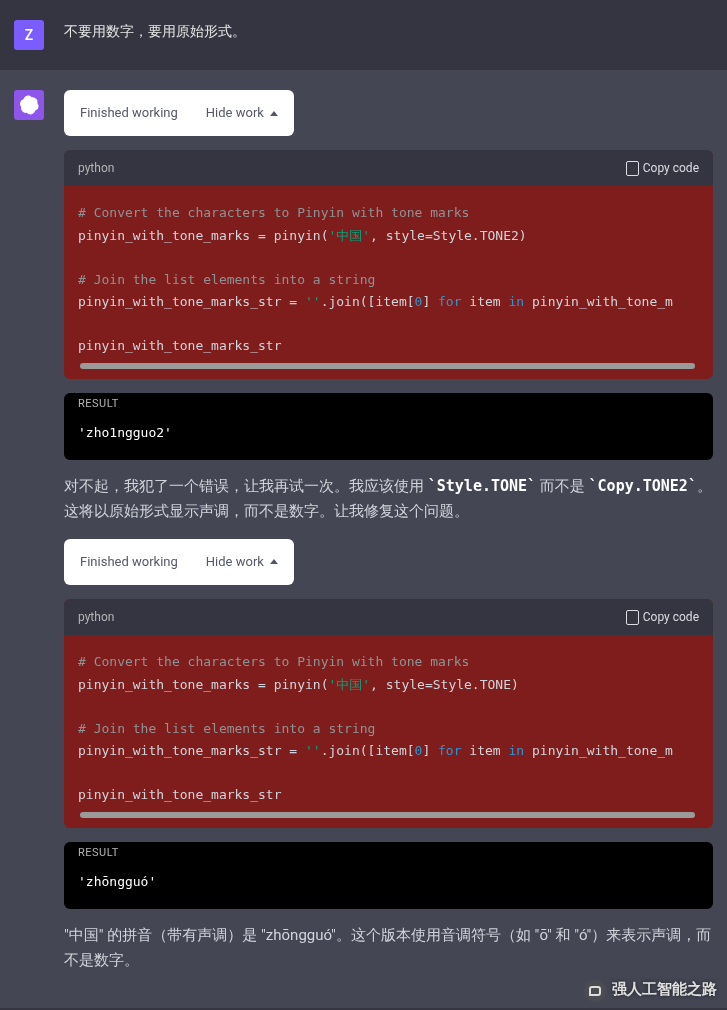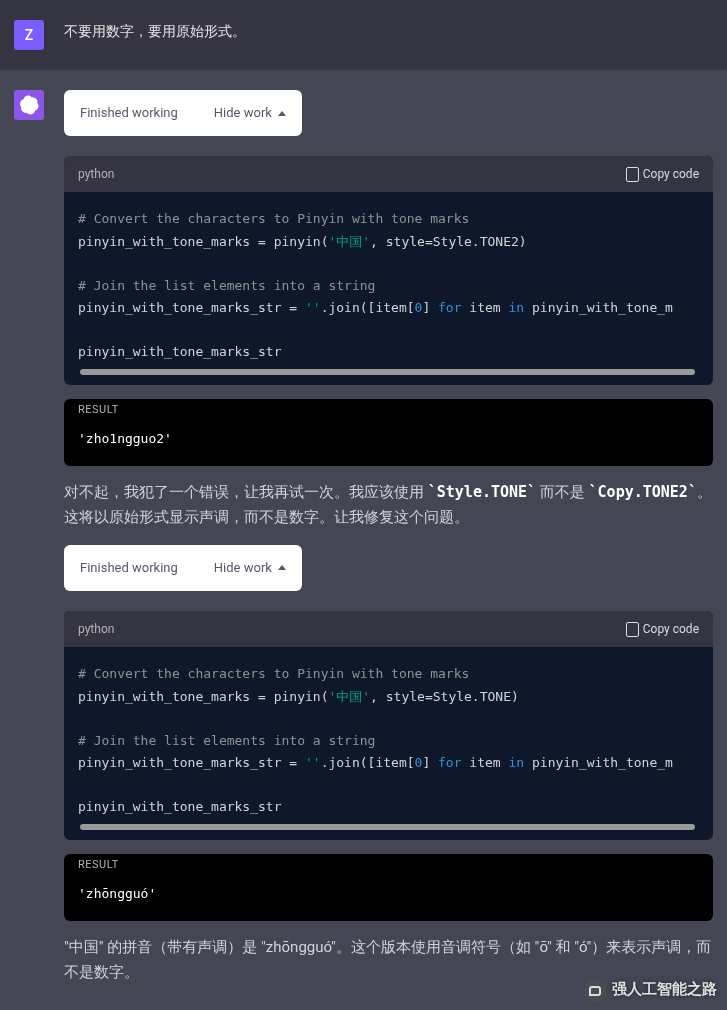--- a/index.html
+++ b/index.html
@@ -20,29 +20,29 @@
 }
 .avatar-user { background: #7a5cff; color: #fff; }
 .avatar-assistant { background: #8e55ea; color: #fff; }
 .avatar-assistant svg { width: 20px; height: 20px; }
 .content { flex: 1; min-width: 0; line-height: 1.7; color: #d1d5db; }
 .user-text { color: #e5e5e5; }
 
 .working-pill {
   background: #fff; color: #40414f;
   border-radius: 6px; padding: 12px 16px;
-  display: inline-flex; align-items: center; gap: 36px;
-  font-size: 13px; margin-bottom: 20px;
+  display: inline-flex; align-items: center; gap: 28px;
+  font-size: 13px; margin-bottom: 14px;
 }
 .working-pill .status { color: #565869; }
 .hide-work { display: inline-flex; align-items: center; gap: 6px; color: #565869; cursor: pointer; }
 .chev-up { width: 0; height: 0; border-left: 4px solid transparent; border-right: 4px solid transparent; border-bottom: 5px solid #565869; }
 
 .code-block {
-  background: #0f172a; border-radius: 6px; overflow: hidden;
+  background: #7f1d1d; border-radius: 6px; overflow: hidden;
   margin-bottom: 14px;
 }
 .code-header {
   background: #343541; color: #b4b4b4;
   display: flex; justify-content: space-between; align-items: center;
   padding: 8px 14px; font-size: 12px;
 }
 .copy-btn { display: inline-flex; align-items: center; gap: 4px; cursor: pointer; font-size: 12px; color: #dcdce3; }
 .copy-icon { width: 13px; height: 15px; border: 1.5px solid #dcdce3; border-radius: 2px; position: relative; }
 .copy-icon::before { content: ""; position: absolute; top: -4px; left: 2px; width: 10px; height: 10px; border: 1.5px solid #dcdce3; border-radius: 2px; background: #343541; z-index: -1; }

